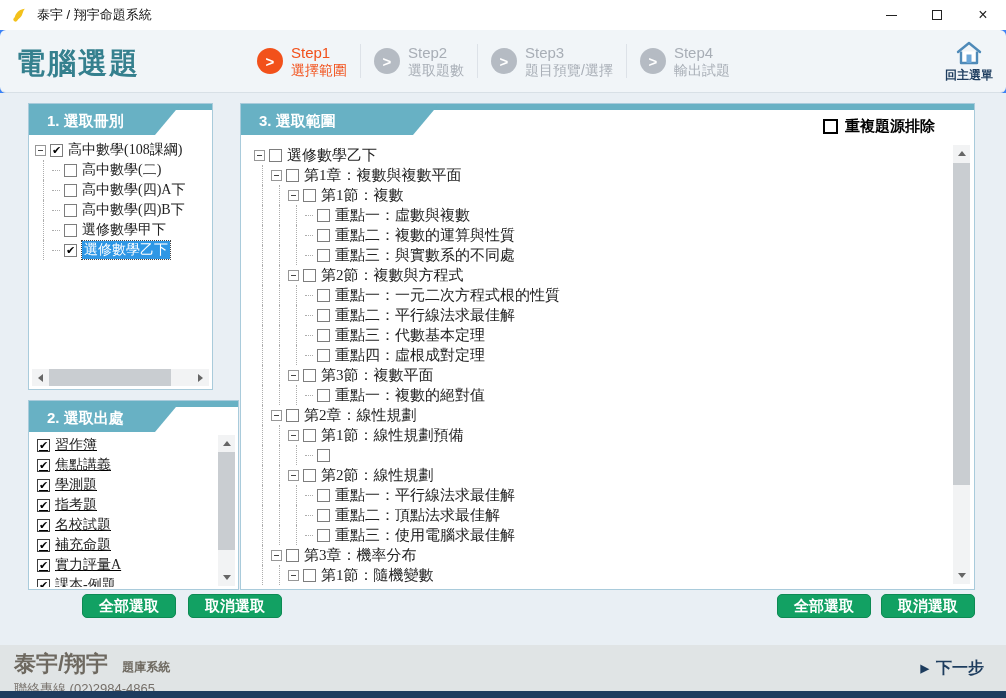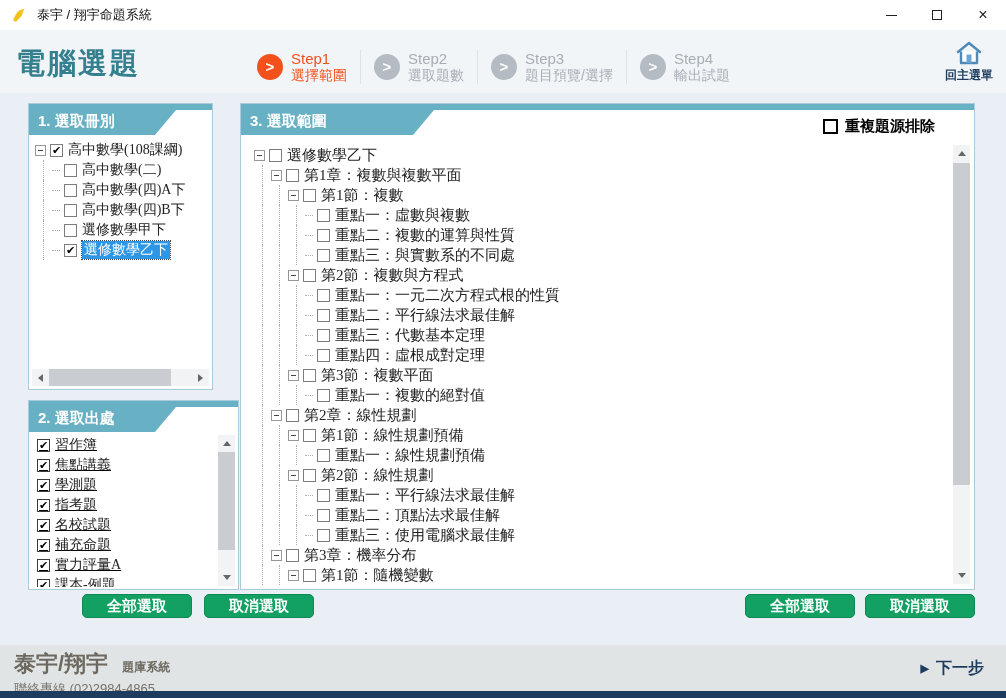--- a/index.html
+++ b/index.html
@@ -11,40 +11,40 @@
   .titlebar { position:absolute; top:0; left:0; right:0; height:30px; background:#fff; display:flex; align-items:center; }
   .app-icon { margin-left:11px; width:18px; height:18px; flex:none; }
   .title-text { margin-left:8px; font-size:13px; color:#111; }
   .win-controls { position:absolute; right:0; top:0; height:30px; display:flex; }
   .win-btn { width:46px; height:30px; display:flex; align-items:center; justify-content:center; color:#222; }
   .win-min-glyph { width:11px; height:1px; background:#222; }
   .win-max-glyph { width:10px; height:10px; border:1px solid #222; }
   .win-close { font-size:16px; line-height:1; }
 
   
-  .header { position:absolute; top:30px; left:0; right:0; height:74px; background:#f1f5f8; border-bottom:1px solid #d8e0e6; }
+  .header { position:absolute; top:30px; left:0; right:0; height:63px; background:#f1f5f8; border-bottom:1px solid #d8e0e6;border-radius:6px; }
   .page-title { position:absolute; left:16px; top:14px; font-size:29px; font-weight:bold; letter-spacing:2px; color:var(--title-teal,#35808e); }
   .steps { position:absolute; left:244px; top:0; height:100%; display:flex; align-items:center; }
   .step { display:flex; align-items:center; gap:8px; padding:0 13px; }
   .step-circle { width:26px; height:26px; border-radius:50%; background:var(--step-gray,#b5bbc3); color:#fff; display:flex; align-items:center; justify-content:center; font-size:15px; font-weight:bold; flex:none; }
   .step.active .step-circle { background:var(--step-orange,#f2511b); }
   .step-text { line-height:1.15; color:#a8aeb6; }
   .step.active .step-text { color:var(--step-orange,#f2511b); }
   .step-name { font-size:15px; }
   .step-sub { font-size:14px; }
   .step-sep { width:1px; height:34px; background:#dde2e8; align-self:center; }
   .home { position:absolute; right:8px; top:10px; width:58px; text-align:center; cursor:pointer; }
   .home svg { display:block; margin:0 auto; }
   .home-label { font-size:12px; font-weight:bold; color:#1d3c5e; margin-top:1px; }
 
   
   .content { position:absolute; top:93px; left:0; right:0; height:552px; background:#e9eff4; }
   .panel { position:absolute; background:#fff; border:1px solid #a9cbdb; }
   .panel-strip { position:absolute; top:0; left:0; right:0; height:6px; background:var(--tab-teal,#68b1c4); }
-  .panel-tab { position:absolute; top:0; left:0; height:31px; background:var(--tab-teal,#68b1c4); color:#fff; font-weight:bold; font-size:15px; padding:8px 0 0 9px; clip-path:polygon(0 0,100% 0,calc(100% - 26px) 100%,0 100%); z-index:2; }
+  .panel-tab { position:absolute; top:0; left:0; height:31px; background:var(--tab-teal,#68b1c4); color:#fff; font-weight:bold; font-size:15px; padding:8px 0 0 18px; clip-path:polygon(0 0,100% 0,calc(100% - 26px) 100%,0 100%); z-index:2; }
   .panel1 { left:28px; top:10px; width:185px; height:287px; }
   .panel2 { left:28px; top:307px; width:211px; height:190px; }
   .panel3 { left:240px; top:10px; width:735px; height:487px; }
   .panel1 .panel-tab, .panel2 .panel-tab { width:152px; }
   .panel3 .panel-tab { width:198px; }
 
   
   .tree { position:absolute; overflow:hidden; }
   #tree1 { left:6px; top:36px; right:2px; bottom:22px; }
   #tree3 { left:13px; top:41px; right:24px; bottom:4px; }
@@ -80,21 +80,21 @@
   .tri-u { width:0; height:0; border-left:4px solid transparent; border-right:4px solid transparent; border-bottom:5px solid #666; }
   .tri-d { width:0; height:0; border-left:4px solid transparent; border-right:4px solid transparent; border-top:5px solid #666; }
 
   
   .dedupe { position:absolute; top:11px; right:36px; background:#fff; display:flex; align-items:center; gap:7px; font-size:15px; font-weight:bold; color:#000; padding:2px 3px; cursor:pointer; z-index:3; }
   .big-cb { width:15px; height:15px; border:2px solid #000; background:#fff; flex:none; }
 
   
   .btns-left { position:absolute; left:82px; top:501px; display:flex; gap:12px; }
   .btns-right { position:absolute; right:31px; top:501px; display:flex; gap:10px; }
-  .gbtn { height:24px; padding:0 24px; background:var(--button-green,#12a163); border:1px solid #0d8a53; color:#fff; font-size:15px; font-weight:bold; border-radius:5px; display:flex; align-items:center; cursor:pointer; font-family:"Liberation Sans", sans-serif; }
+  .gbtn { height:24px; padding:0 16px; background:var(--button-green,#12a163); border:1px solid #0d8a53; color:#fff; font-size:15px; font-weight:bold; border-radius:5px; display:flex; align-items:center; cursor:pointer; font-family:"Liberation Sans", sans-serif; }
 
   
   .footer { position:absolute; top:645px; left:0; right:0; height:46px; background:#e0e4e5; }
   .brand { position:absolute; left:14px; top:4px; color:#6e6960; }
   .brand-main { font-size:22px; font-weight:bold; display:inline; }
   .brand-suffix { font-size:12px; font-weight:bold; margin-left:14px; }
   .phone { font-size:13px; color:#76706a; margin-top:1px; }
   .next { position:absolute; right:22px; top:13px; display:flex; align-items:center; gap:7px; color:#1d3c5e; font-size:16px; font-weight:bold; cursor:pointer; }
   .next-tri { font-size:11px; }
   .bottom-strip { position:absolute; top:691px; left:0; right:0; height:7px; background:var(--navy,#1e3c5e); }
@@ -390,21 +390,20 @@
             <span class="expander"></span>
             <span class="cb"></span>
             <span class="tree-label">第1節：線性規劃預備</span>
           </div>
           <div class="tree-row">
             <span class="rail"></span>
             <span class="rail"></span>
             <span class="rail"></span>
             <span class="hdot"></span>
             <span class="cb"></span>
-            <span class="tree-label">重點一：線性規劃預備</span>
           </div>
           <div class="tree-row">
             <span class="rail"></span>
             <span class="rail"></span>
             <span class="expander"></span>
             <span class="cb"></span>
             <span class="tree-label">第2節：線性規劃</span>
           </div>
           <div class="tree-row">
             <span class="rail"></span>

